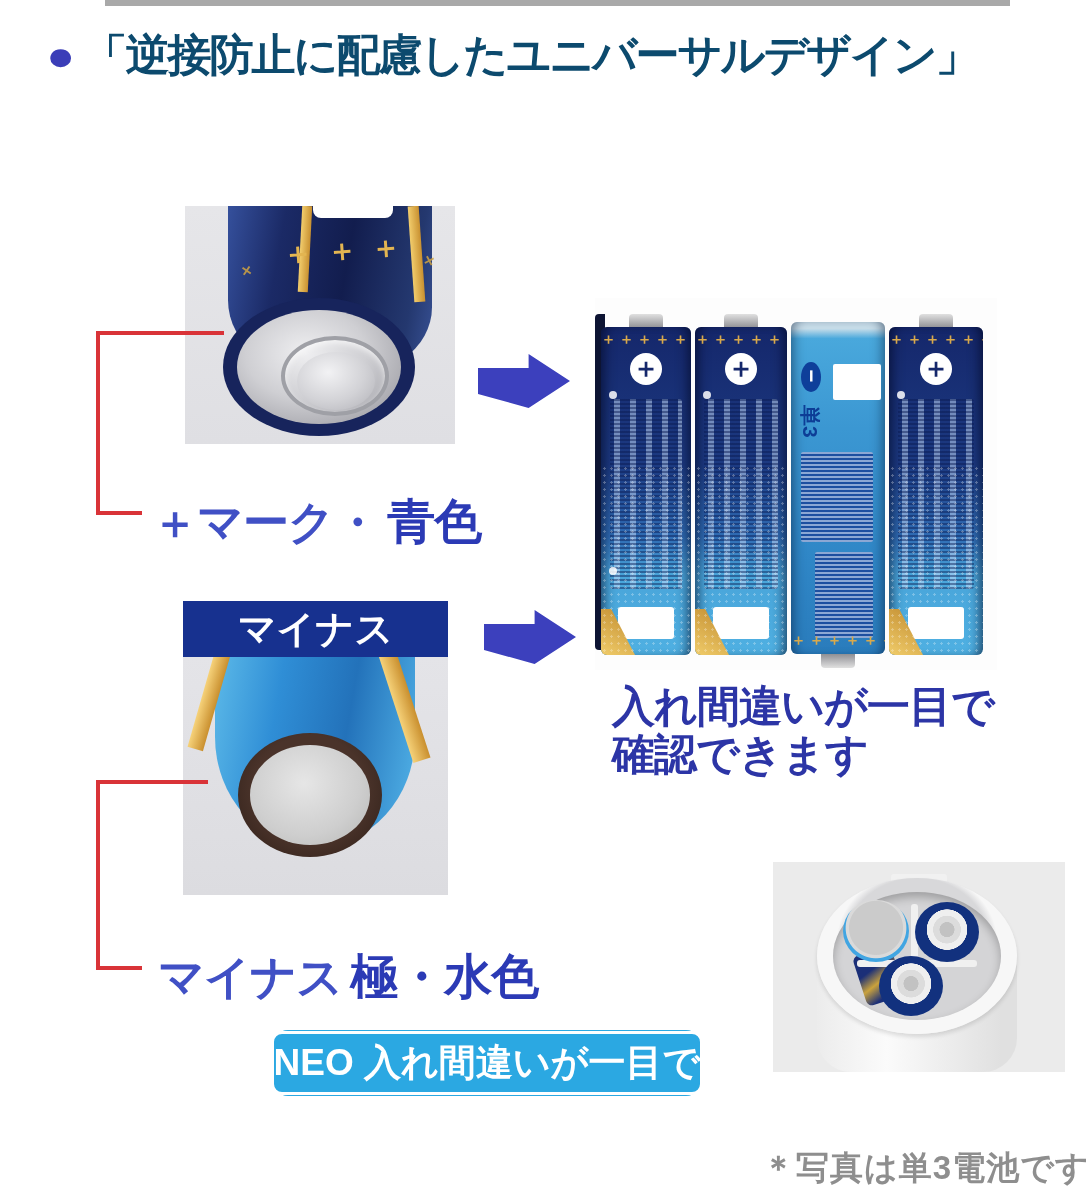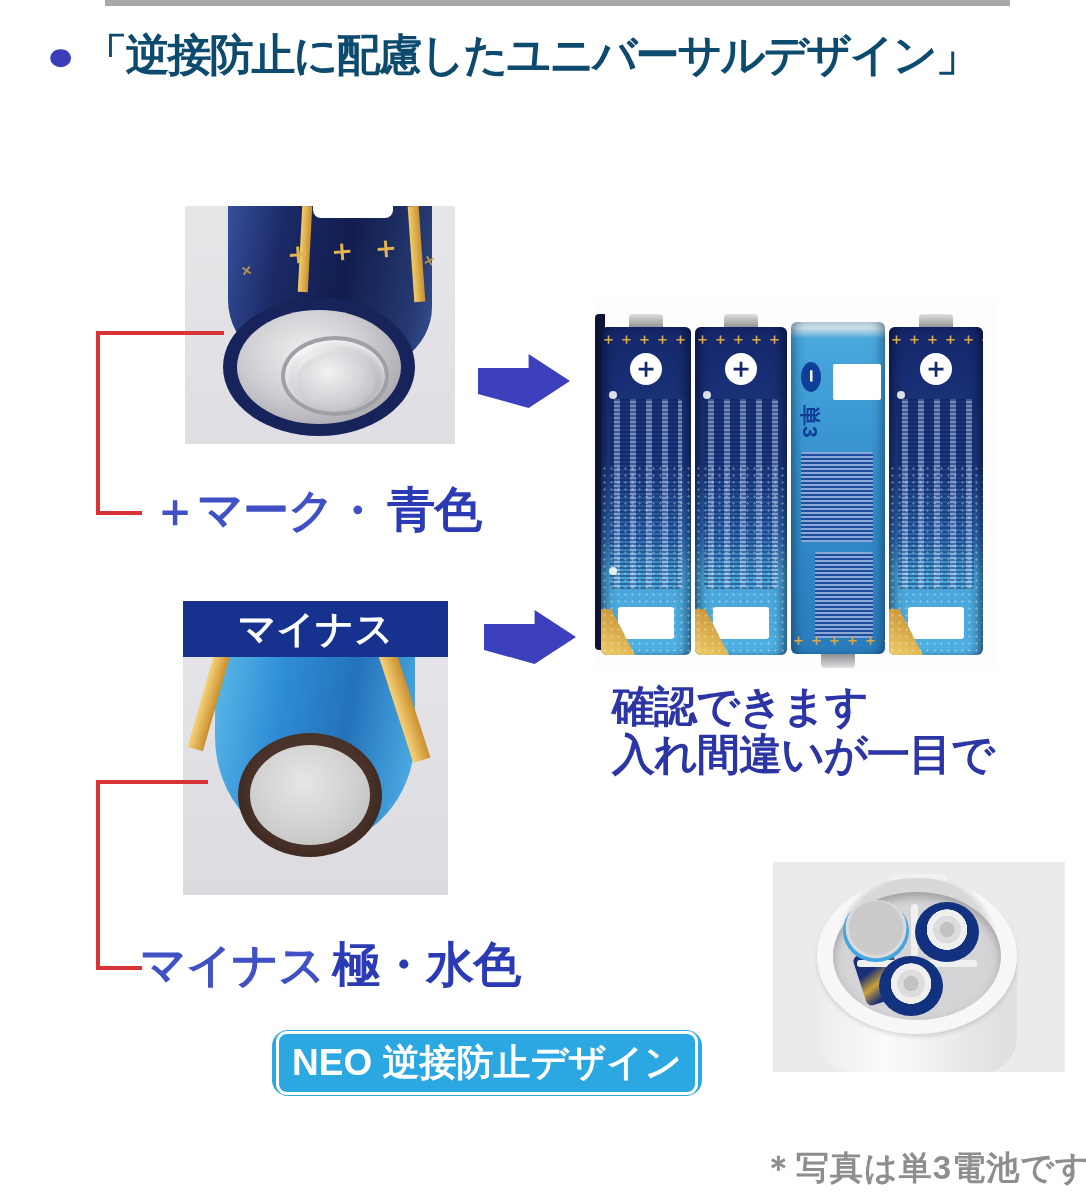--- a/index.html
+++ b/index.html
@@ -63,23 +63,23 @@
   
   .redline{position:absolute;background:#d93338;}
   .r1-top{left:96px;top:331px;width:128px;height:4px;}
   .r1-v{left:96px;top:331px;width:4px;height:184px;}
   .r1-bot{left:96px;top:511px;width:46px;height:4px;}
   .r2-top{left:96px;top:780px;width:112px;height:4px;}
   .r2-v{left:96px;top:780px;width:4px;height:190px;}
   .r2-bot{left:96px;top:966px;width:46px;height:4px;}
 
   
-  .callout{position:absolute;white-space:nowrap;}
+  .callout{position:absolute;white-space:nowrap;margin-top:12px;}
   .callout-plus{left:152px;top:478px;}
-  .callout-minus{left:140px;top:933px;}
+  .callout-minus{left:158px;top:933px;}
   .c-plain{font-size:46px;font-weight:700;color:#4050c5;letter-spacing:-1px;}
   .c-strong{font-size:48px;font-weight:800;color:#2b3ab5;margin-left:8px;letter-spacing:-1px;}
 
   
   .block-arrow{position:absolute;background:#3c40bd;
                clip-path:polygon(0 26%,55% 26%,55% 0,100% 50%,55% 100%,0 74%);}
   .arrow-1{left:478px;top:354px;width:92px;height:54px;}
   .arrow-2{left:484px;top:610px;width:92px;height:54px;}
 
   
@@ -275,26 +275,26 @@
 
   <div class="redline r2-top"></div>
   <div class="redline r2-v"></div>
   <div class="redline r2-bot"></div>
 
   <div class="callout callout-minus">
     <span class="c-plain">マイナス</span><span class="c-strong">極・水色</span>
   </div>
 
   <div class="message">
+    <div>入れ間違いが一目で</div>
     <div>確認できます</div>
-    <div>入れ間違いが一目で</div>
   </div>
 
   <div class="neo-badge">
-    <div class="neo-inner">NEO 逆接防止デザイン</div>
+    <div class="neo-inner">NEO 入れ間違いが一目で</div>
   </div>
 
   <div class="photo photo-device">
     <div class="dev-body"></div>
     <div class="dev-notch"></div>
     <div class="dev-rim"></div>
     <div class="dev-cavity"></div>
     <div class="dev-hint"></div>
     <div class="dev-wall-v"></div>
     <div class="dev-wall-h"></div>

